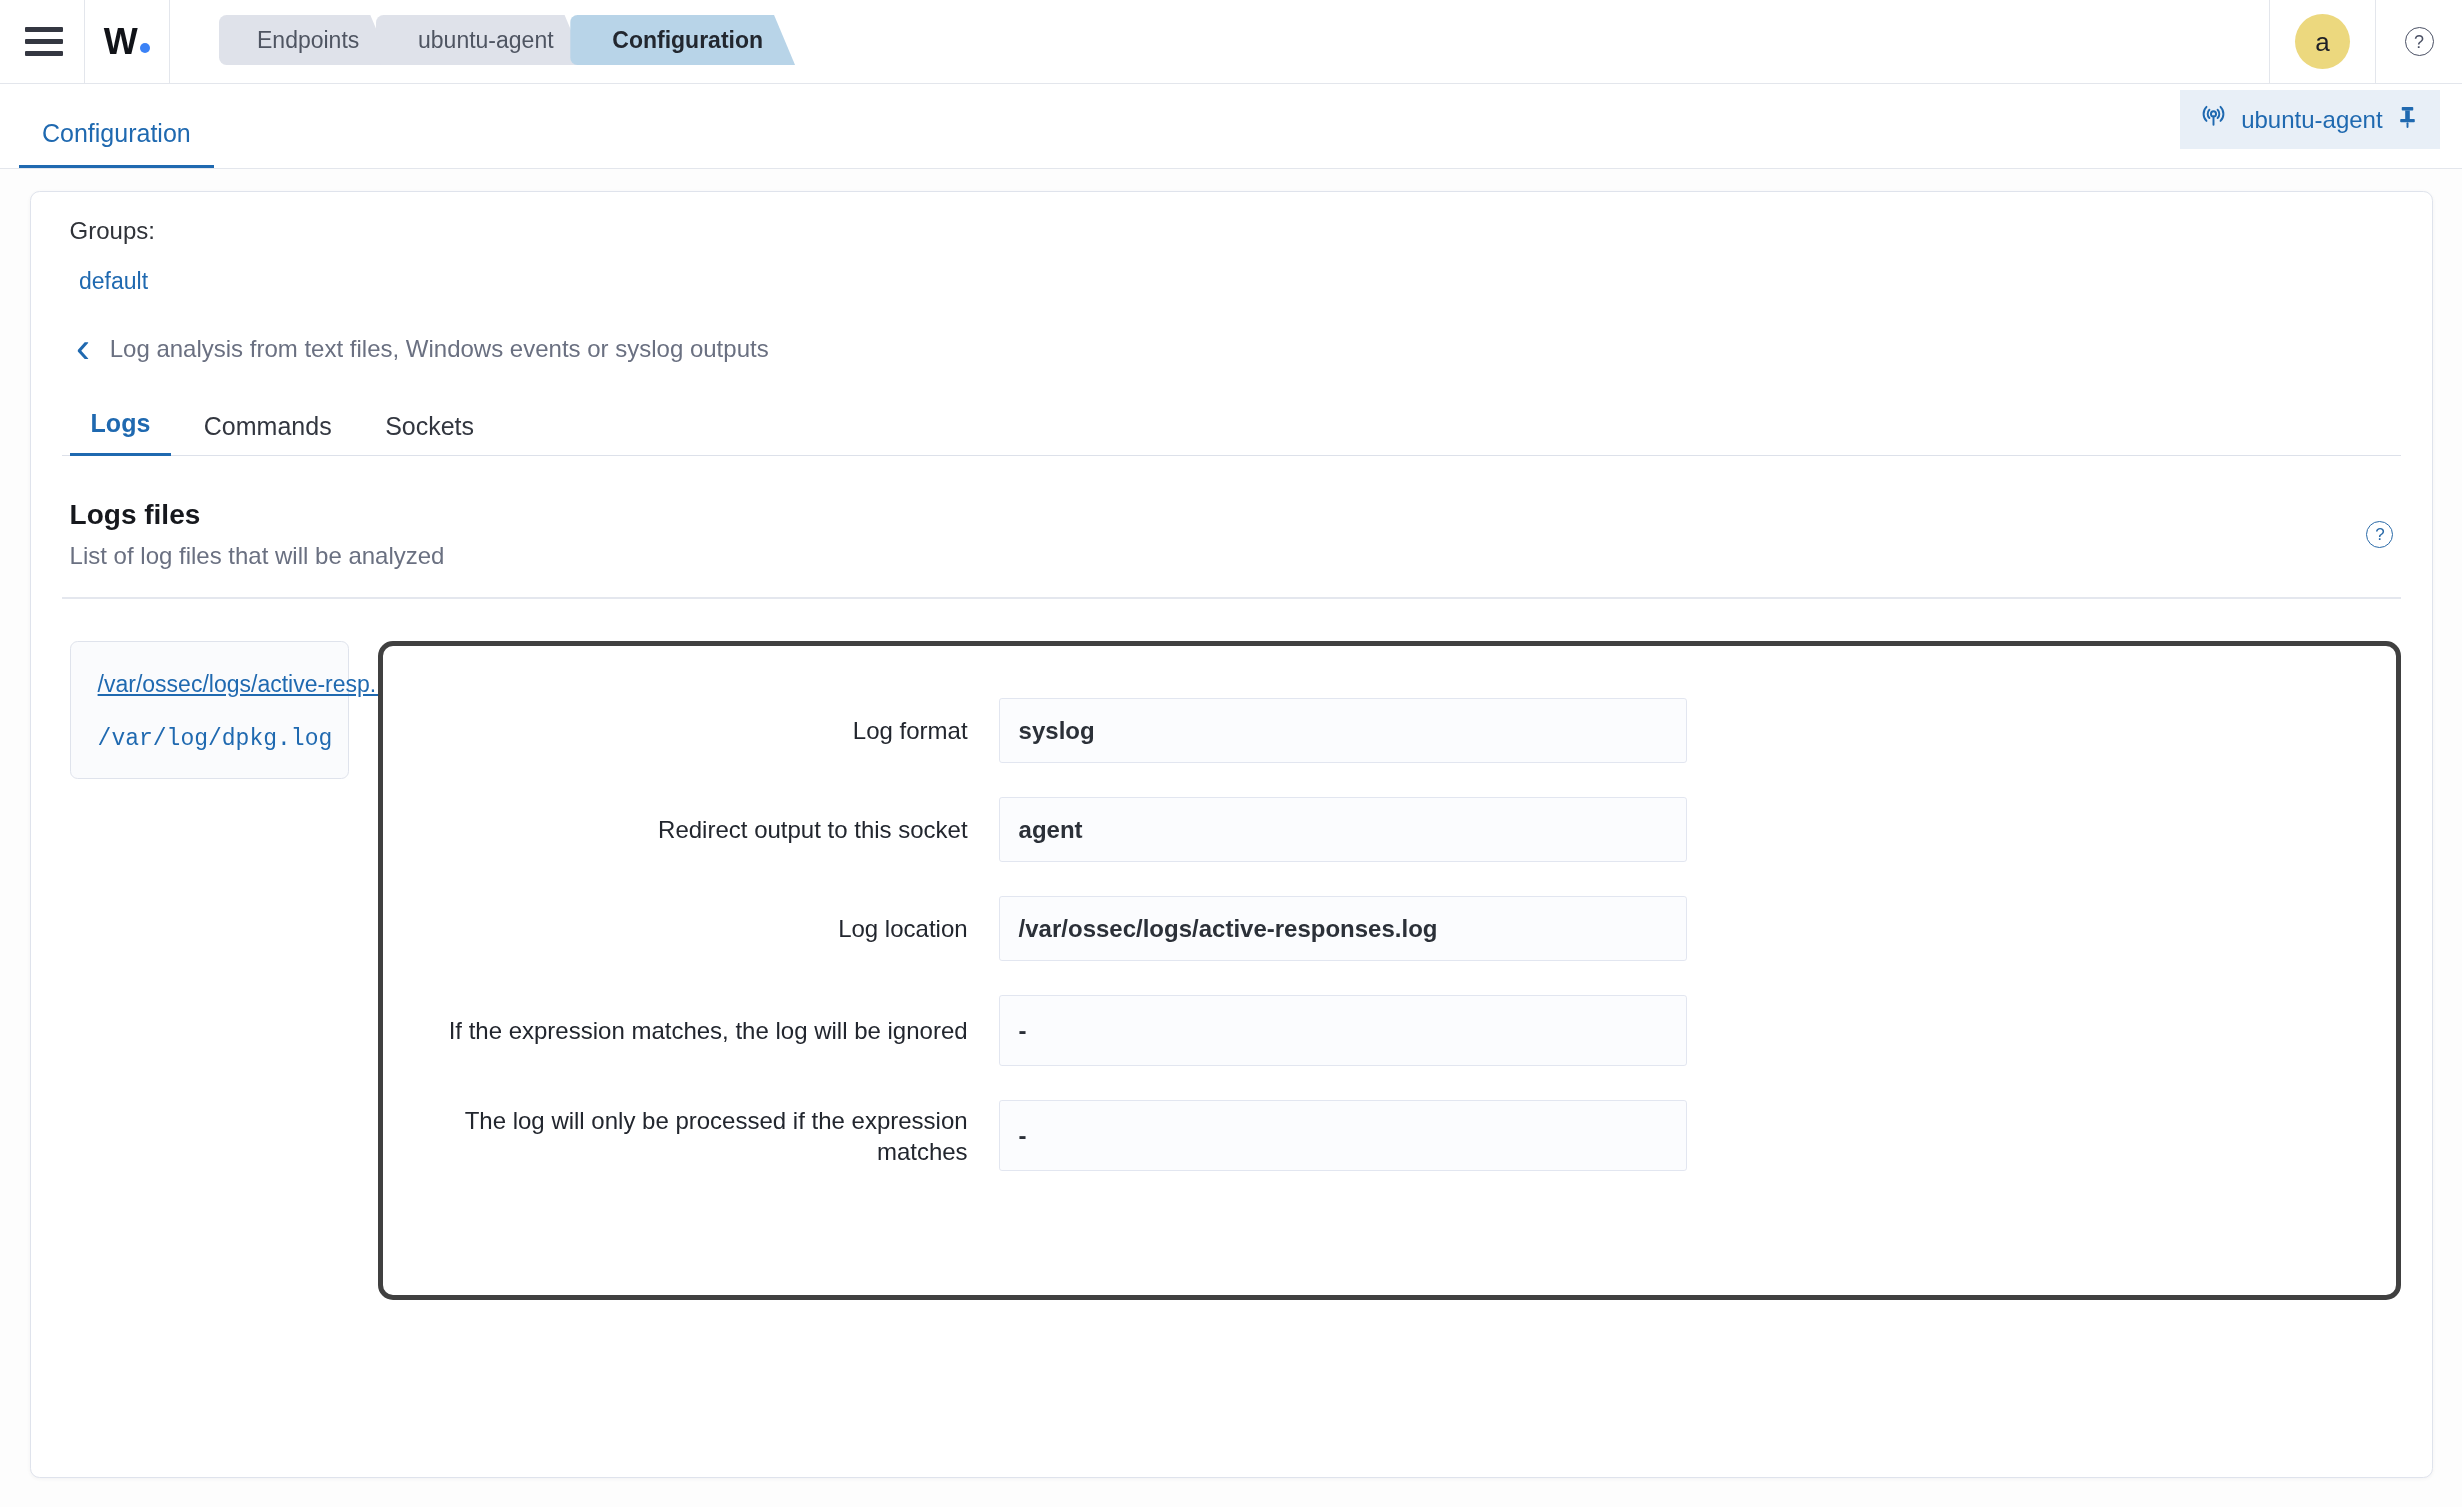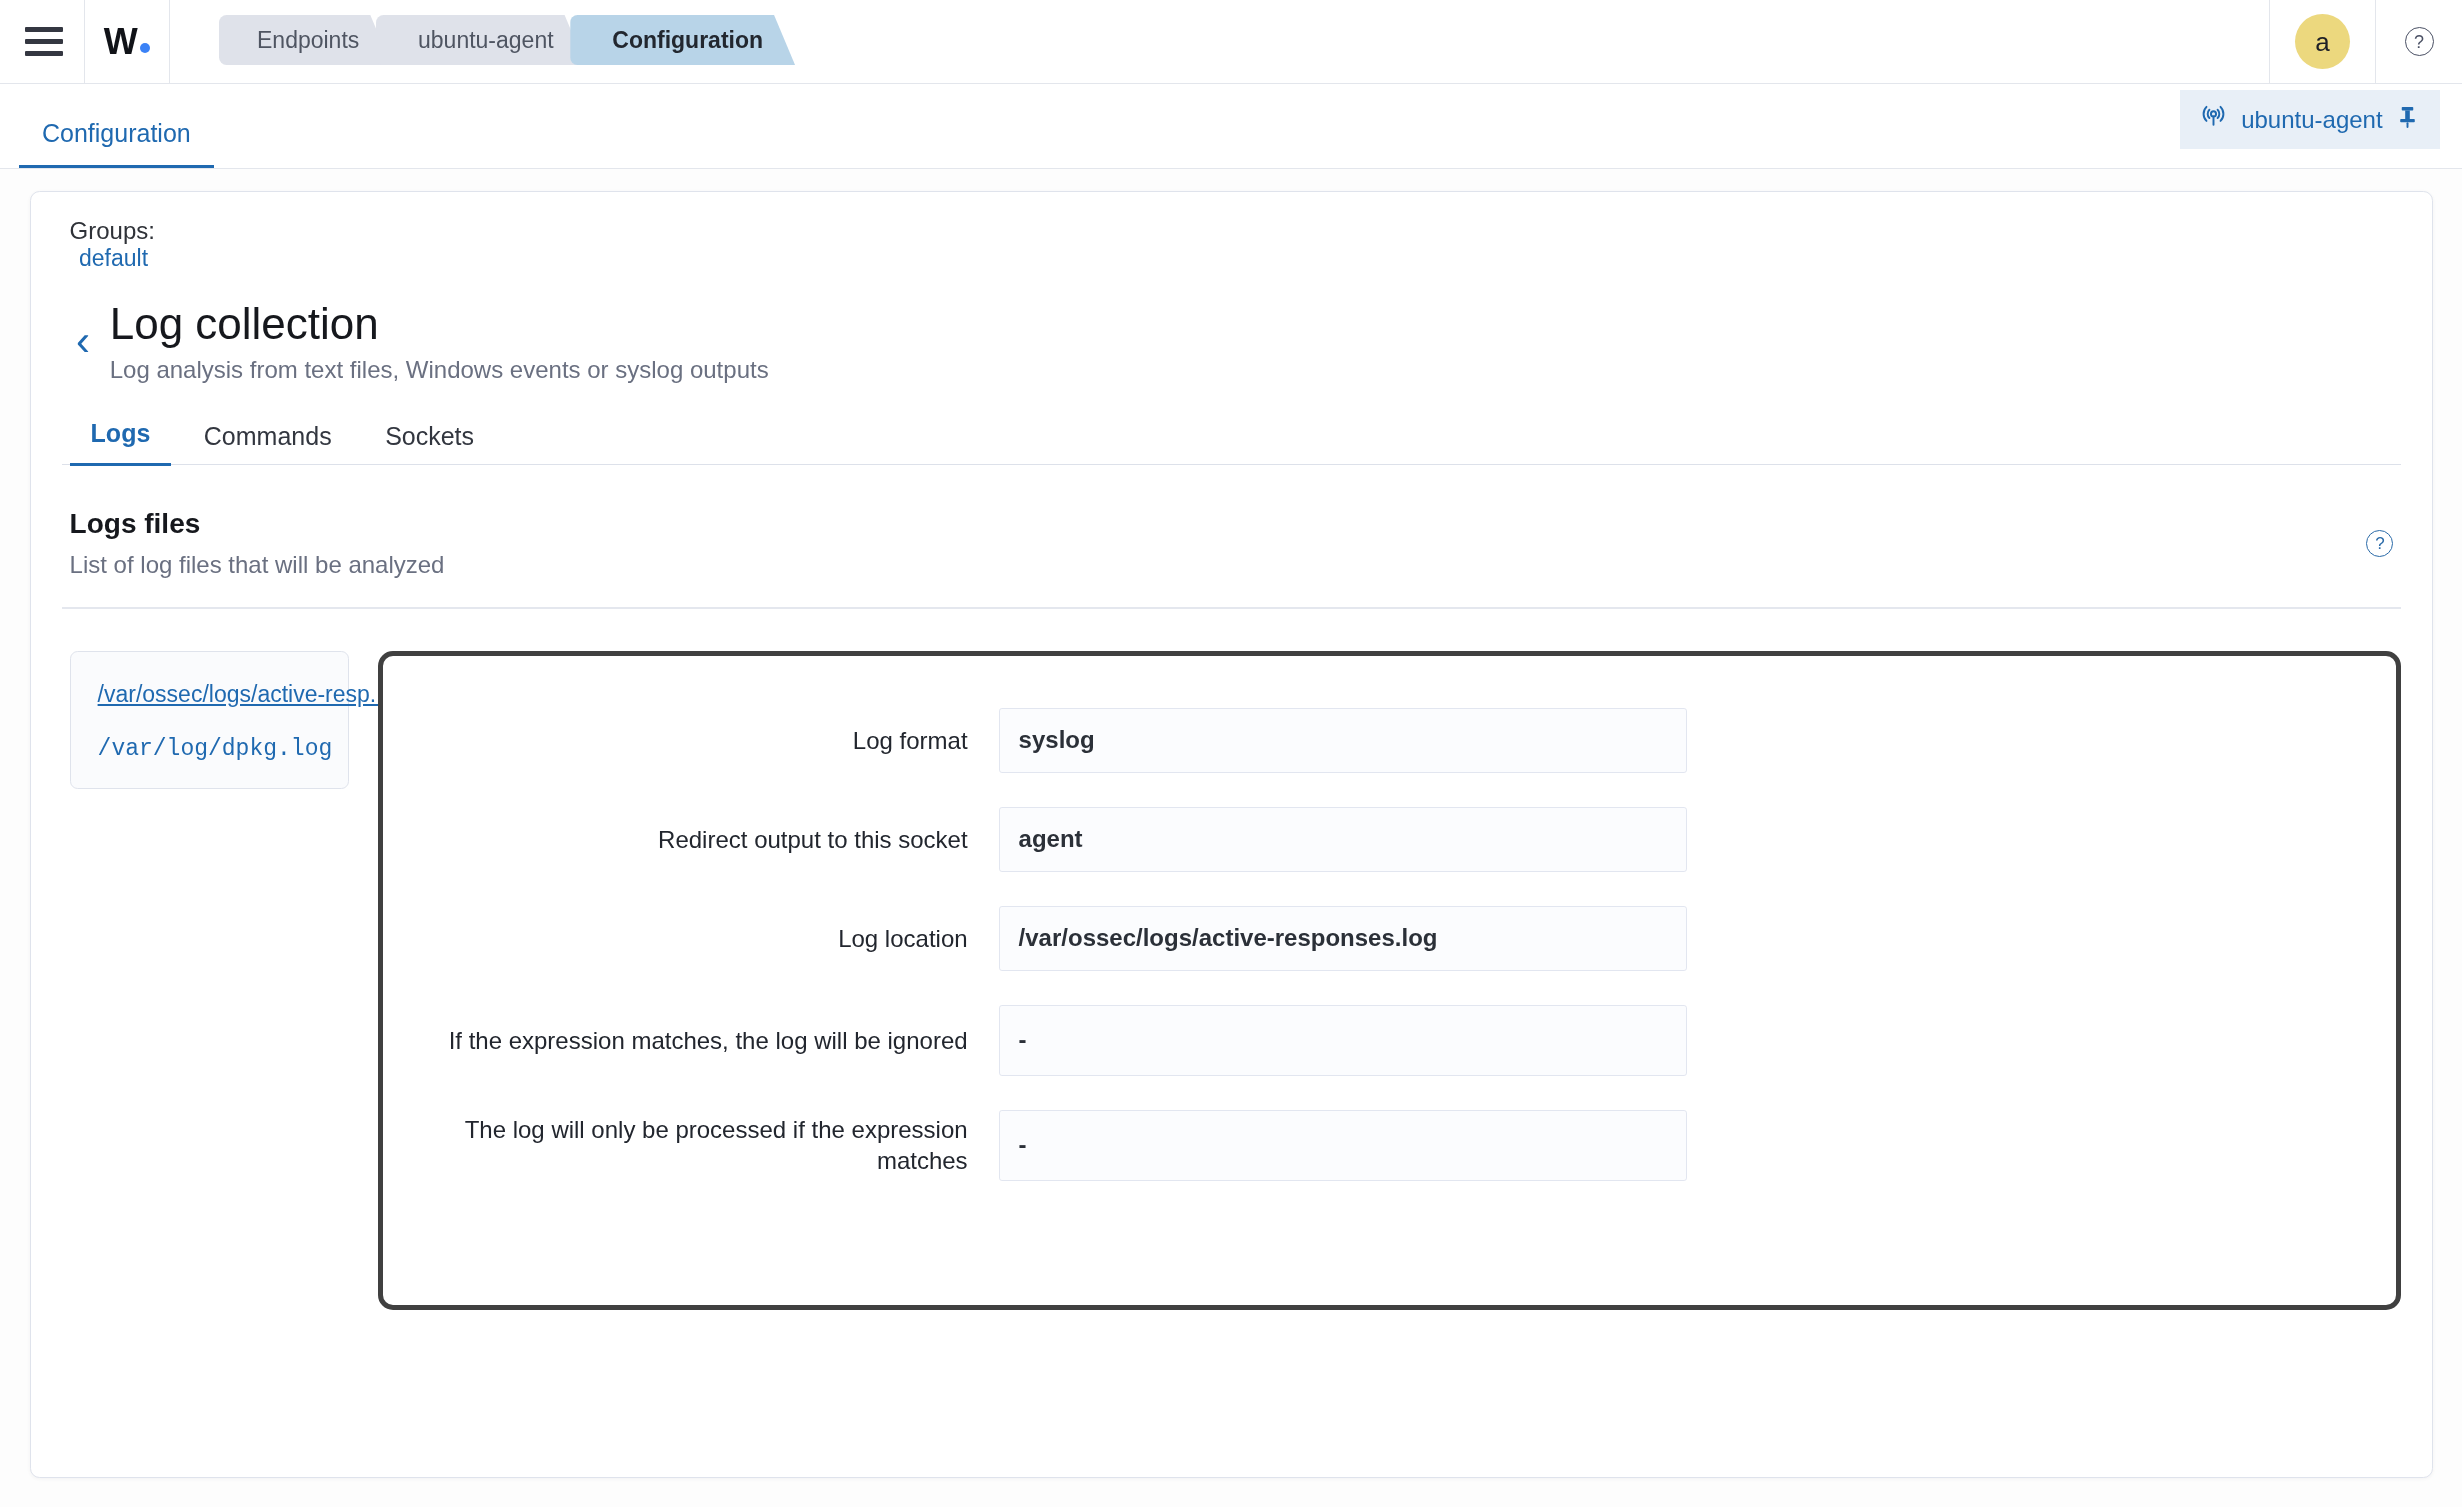--- a/index.html
+++ b/index.html
@@ -192,21 +192,21 @@
     box-shadow: 0 1px 3.8px rgba(60,70,90,0.06);
     height: 1287px;
     padding: 25px 31px 0 31px;
     overflow: hidden;
   }
 
   .groups-label {
     font-size: 24px;
     color: #2f3238;
     padding-left: 7.6px;
-    margin-bottom: 0;
+    margin-bottom: 23px;
   }
   .groups-value {
     font-size: 23px;
     color: #1f69b0;
     padding-left: 17px;
     cursor: pointer;
     display: inline-block;
     margin-bottom: 17px;
   }
 
@@ -431,21 +431,20 @@
 
 <div class="page-body">
   <div class="card">
 
     <div class="groups-label">Groups:</div>
     <div class="groups-value">default</div>
 
     <div class="title-row">
       <div class="back-chevron">‹</div>
       <div class="title-block">
-        <div class="page-title">Log collection</div>
         <div class="page-sub">Log analysis from text files, Windows events or syslog outputs</div>
       </div>
     </div>
 
     <div class="tabs">
       <div class="tab active">Logs</div>
       <div class="tab">Commands</div>
       <div class="tab">Sockets</div>
     </div>
 

